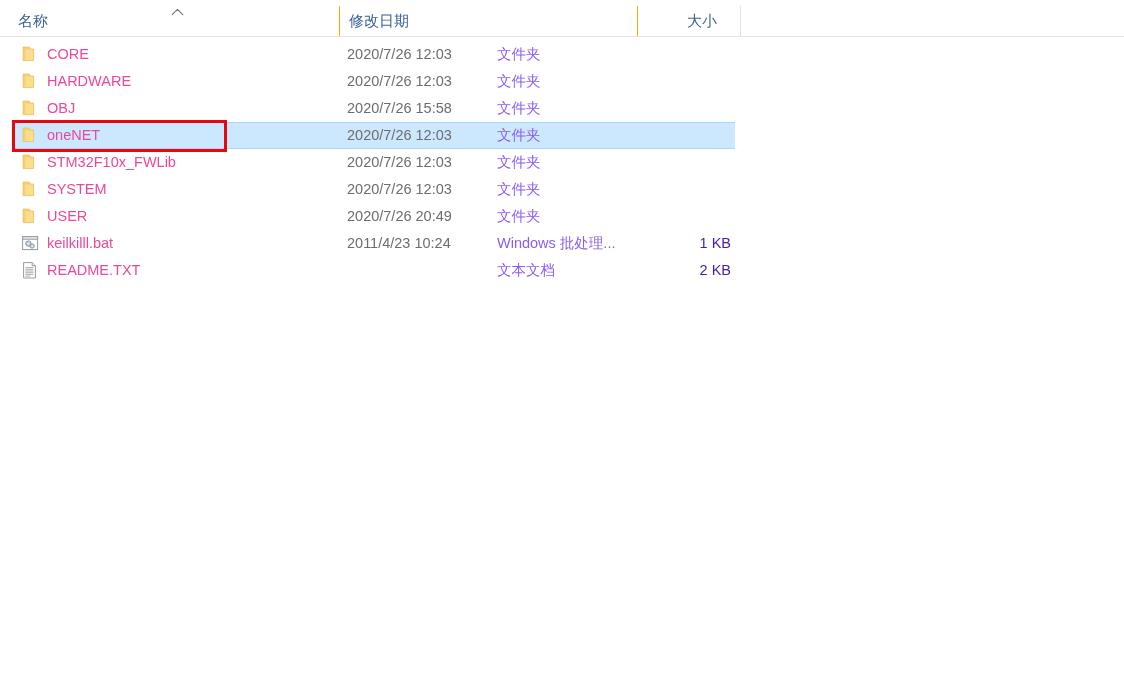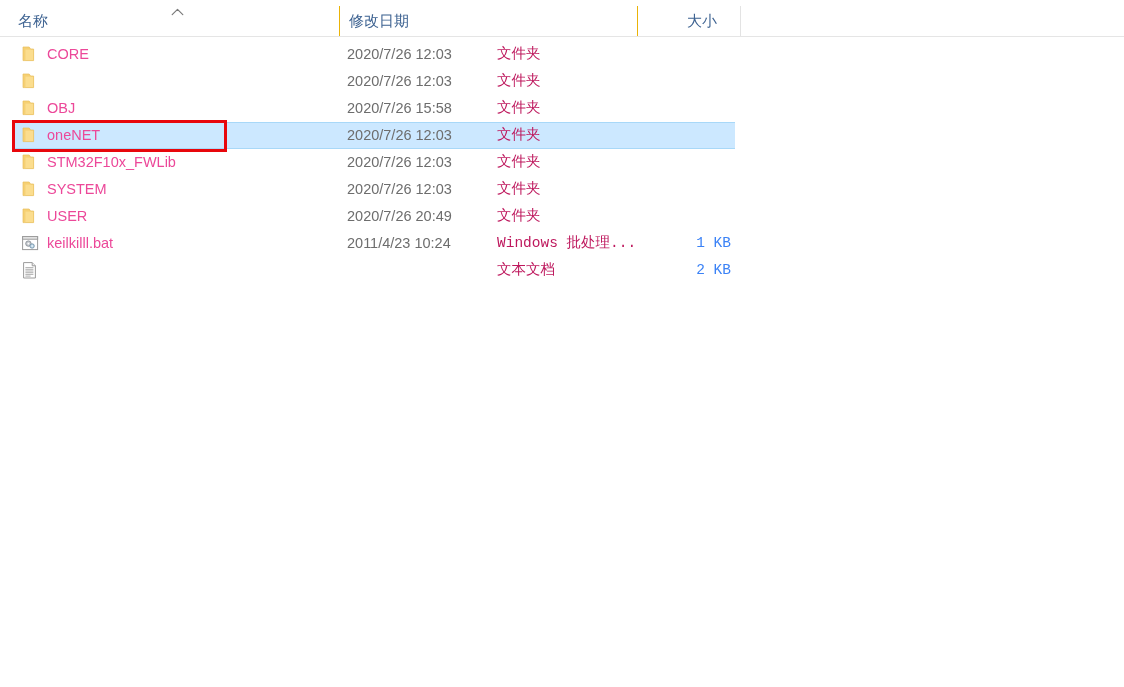--- a/index.html
+++ b/index.html
@@ -117,29 +117,27 @@
     color: #ec4899;
   }
   .cell-date {
     left: 347px;
     width: 142px;
     color: #6d6d6d;
   }
   .cell-type {
     left: 497px;
     width: 140px;
-    color: #be185d;
-    font-family: Liberation Mono, monospace;
+    color: #8b5cf6;
   }
   .cell-size {
     left: 631px;
     width: 100px;
-    color: #3b82f6;
+    color: #4c1d95;
     text-align: right;
-    font-family: Liberation Mono, monospace;
   }
 
   
   .icon {
     position: absolute;
     left: 21px;
     top: 4px;
     width: 20px;
     height: 19px;
   }
@@ -203,20 +201,21 @@
       </div>
       <div class="row">
         <div class="row-hl"></div>
         <span class="icon">
           <svg width="20" height="19" viewBox="0 0 20 19" xmlns="http://www.w3.org/2000/svg">
             <path d="M2 2 H8.2 L9.6 4 H12.6 V15.6 H2 Z" fill="#f6d073"></path>
             <path d="M4.4 4.6 H12.6 V15.6 H4.4 Z" fill="#fbdd8e"></path>
             <path d="M2 2 H8.2 L9.6 4 H12.6 V15.6 H2 Z" fill="none" stroke="#e8bf5d" stroke-width="0.7"></path>
           </svg>
         </span>
+        <span class="cell cell-name">HARDWARE</span>
         <span class="cell cell-date">2020/7/26 12:03</span>
         <span class="cell cell-type">文件夹</span>
         <span class="cell cell-size"></span>
       </div>
       <div class="row">
         <div class="row-hl"></div>
         <span class="icon">
           <svg width="20" height="19" viewBox="0 0 20 19" xmlns="http://www.w3.org/2000/svg">
             <path d="M2 2 H8.2 L9.6 4 H12.6 V15.6 H2 Z" fill="#f6d073"></path>
             <path d="M4.4 4.6 H12.6 V15.6 H4.4 Z" fill="#fbdd8e"></path>
@@ -310,20 +309,21 @@
             <g stroke="#9b9b9b" stroke-width="0.8">
               <line x1="4.4" y1="6.6" x2="12.4" y2="6.6"></line>
               <line x1="4.4" y1="8.3" x2="12.4" y2="8.3"></line>
               <line x1="4.4" y1="10.0" x2="12.4" y2="10.0"></line>
               <line x1="4.4" y1="11.7" x2="12.4" y2="11.7"></line>
               <line x1="4.4" y1="13.4" x2="12.4" y2="13.4"></line>
               <line x1="4.4" y1="15.1" x2="9.6" y2="15.1"></line>
             </g>
           </svg>
         </span>
+        <span class="cell cell-name">README.TXT</span>
         <span class="cell cell-type">文本文档</span>
         <span class="cell cell-size">2 KB</span>
       </div>
     </div>
 
   <div class="annot-box"></div>
 
 </div>
 
 </body></html>

